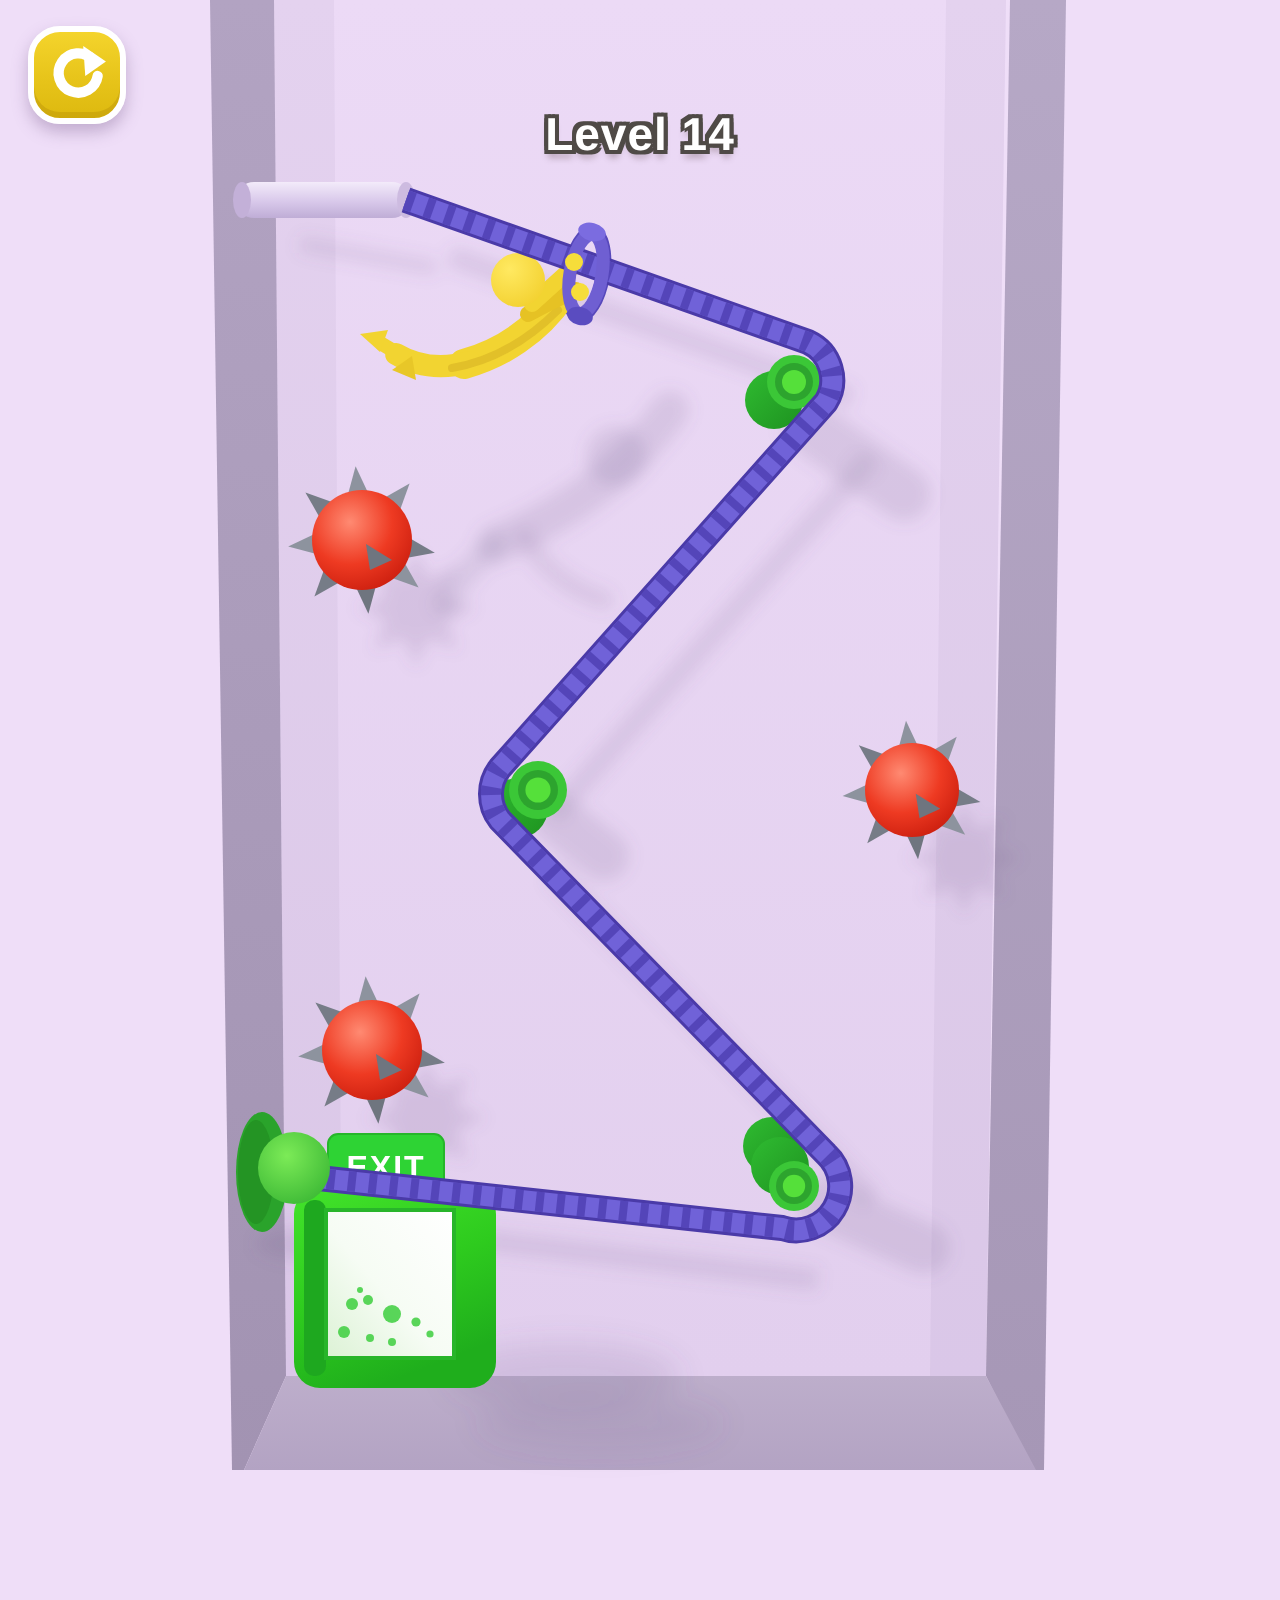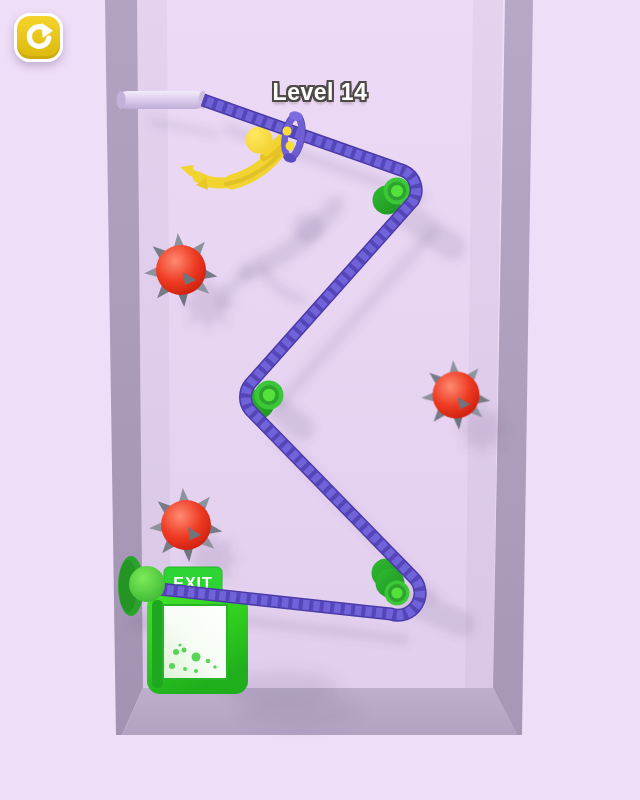--- a/index.html
+++ b/index.html
@@ -1,19 +1,19 @@
 <!DOCTYPE html>
 <html><head>
 <meta charset="utf-8">
 <style>
   html,body{margin:0;padding:0;background:#efdef8;}
   #stage{position:relative;width:640px;height:800px;overflow:hidden;
          font-family:"Liberation Sans",sans-serif;background:#efdef8;}
   #scene{position:absolute;left:0;top:0;display:block;}
-  #level-title{position:absolute;left:0;top:79px;width:100%;text-align:center;
+  #level-title{position:absolute;left:0;top:54px;width:100%;text-align:center;
     font-size:23px;font-weight:bold;letter-spacing:.5px;color:#ffffff;
     text-shadow:-2px -2px 0 #4f4a46,2px -2px 0 #4f4a46,-2px 2px 0 #4f4a46,2px 2px 0 #4f4a46,
                  0 -2px 0 #4f4a46,0 2px 0 #4f4a46,-2px 0 0 #4f4a46,2px 0 0 #4f4a46,
                  0 4px 3px rgba(90,70,70,.35);}
   #restart-btn{position:absolute;left:14px;top:13px;width:49px;height:49px;
     border-radius:16px;border:3.5px solid #ffffff;box-sizing:border-box;
     background:linear-gradient(180deg,#f4d42c 0%,#e7c41a 55%,#ddb90f 100%);
     box-shadow:0 4px 8px rgba(110,80,130,.35), inset 0 -3px 0 rgba(150,110,0,.22);
     display:flex;align-items:center;justify-content:center;cursor:pointer;padding:0;}
   #restart-btn svg{display:block;}

